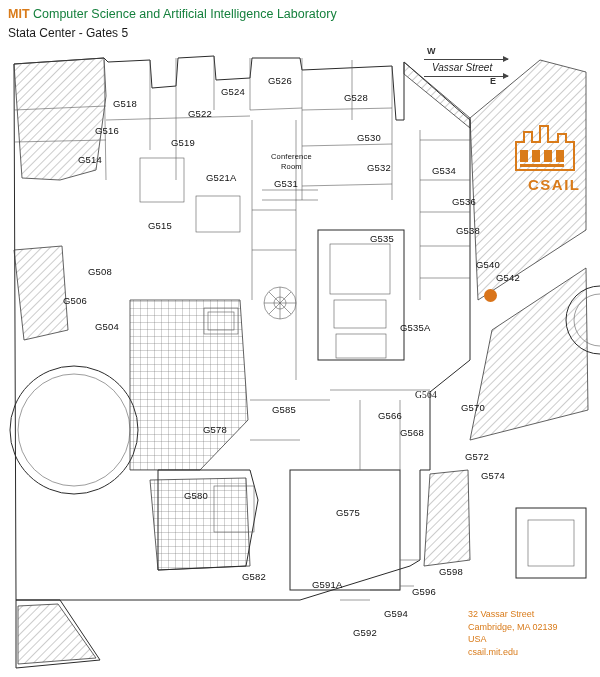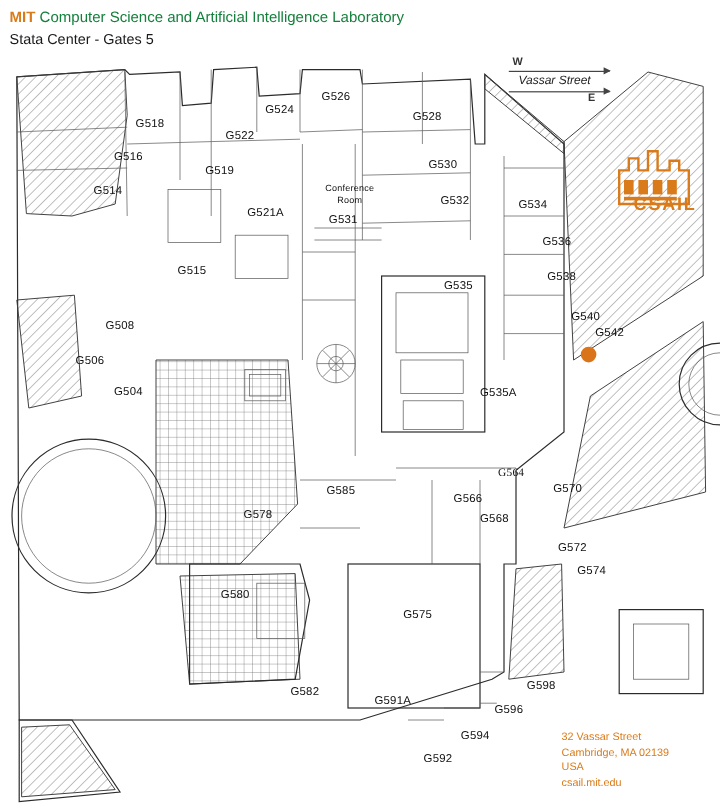--- a/index.html
+++ b/index.html
@@ -114,21 +114,21 @@
   .csail-logo {
     position: absolute;
     left: 508px;
     top: 122px;
     width: 84px;
     height: 72px;
   }
   .csail-logo .word {
     position: absolute;
     left: 20px;
-    top: 40px;
+    top: 54px;
     font-size: 15px;
     letter-spacing: 1.5px;
     color: #d97b1a;
     font-weight: bold;
   }
 
   
   .address {
     position: absolute;
     left: 468px;

